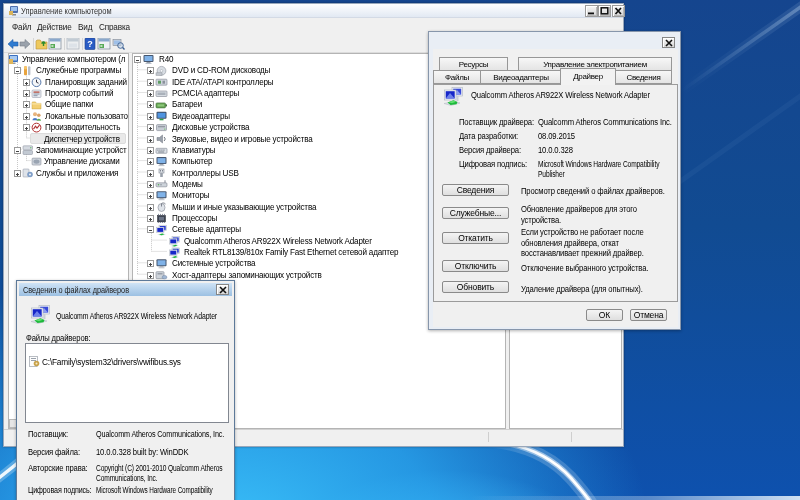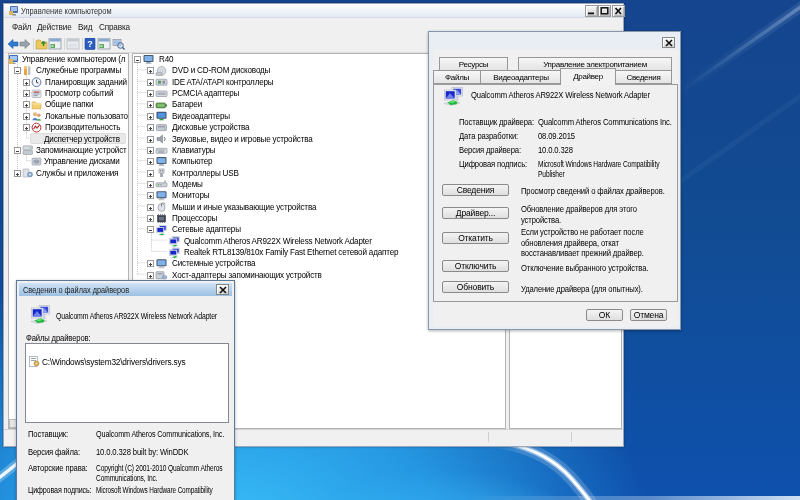--- a/index.html
+++ b/index.html
@@ -536,21 +536,21 @@
     <div class="fld" style="left:30px;top:85px">Поставщик драйвера:</div>
     <div class="fld" style="left:109px;top:85px">Qualcomm Atheros Communications Inc.</div>
     <div class="fld" style="left:30px;top:99px">Дата разработки:</div>
     <div class="fld" style="left:109px;top:99px">08.09.2015</div>
     <div class="fld" style="left:30px;top:113px">Версия драйвера:</div>
     <div class="fld" style="left:109px;top:113px">10.0.0.328</div>
     <div class="fld" style="left:30px;top:127px">Цифровая подпись:</div>
     <div class="fld" style="left:109px;top:127px;white-space:normal;width:170px;line-height:10px;transform:scaleX(0.78)">Microsoft Windows Hardware Compatibility Publisher</div>
     <div class="btn" style="left:13px;top:152px">Сведения</div>
     <div class="fld" style="left:92px;top:154px">Просмотр сведений о файлах драйверов.</div>
-    <div class="btn" style="left:13px;top:175px">Драйвер...</div>
+    <div class="btn" style="left:13px;top:175px">Служебные...</div>
     <div class="fld" style="left:92px;top:172px;white-space:normal;width:160px;line-height:10.5px">Обновление драйверов для этого устройства.</div>
     <div class="btn" style="left:13px;top:200px">Откатить</div>
     <div class="fld" style="left:92px;top:195px;white-space:normal;width:160px;line-height:10.5px">Если устройство не работает после обновления драйвера, откат восстанавливает прежний драйвер.</div>
     <div class="btn" style="left:13px;top:228px">Отключить</div>
     <div class="fld" style="left:92px;top:231px">Отключение выбранного устройства.</div>
     <div class="btn" style="left:13px;top:249px">Обновить</div>
     <div class="fld" style="left:92px;top:252px">Удаление драйвера (для опытных).</div>
     <div class="btn" style="left:157px;top:277px;width:37px">ОК</div>
     <div class="btn" style="left:201px;top:277px;width:37px">Отмена</div>
   </div>
@@ -584,21 +584,21 @@
     <div class="fld" style="left:9px;top:52px">Файлы драйверов:</div>
     <div id="ddlist">
       <div class="r2">
           <svg class="abs" style="left:2px;top:0" width="11" height="11" viewBox="0 0 11 11">
             <rect x="0.5" y="0.5" width="8" height="10" fill="#fdfdfd" stroke="#8a929c" stroke-width=".6"></rect>
             <rect x="2" y="2" width="5" height="1" fill="#9aa2ac"></rect>
             <rect x="2" y="4" width="5" height="1" fill="#9aa2ac"></rect>
             <circle cx="7.5" cy="7.5" r="2.8" fill="#c8a24a"></circle>
             <circle cx="7.5" cy="7.5" r="1" fill="#f4e8c8"></circle>
           </svg>
-          <span class="abs" style="left:15px;top:1px">C:\Windows\system32\drivers\drivers.sys</span>
+          <span class="abs" style="left:15px;top:1px">C:\Family\system32\drivers\vwifibus.sys</span>
         </div>
     </div>
     <div class="fld" style="left:11px;top:148px">Поставщик:</div>
     <div class="fld" style="left:79px;top:148px;transform:scaleX(0.85)">Qualcomm Atheros Communications, Inc.</div>
     <div class="fld" style="left:11px;top:166px">Версия файла:</div>
     <div class="fld" style="left:79px;top:166px">10.0.0.328 built by: WinDDK</div>
     <div class="fld" style="left:11px;top:182px">Авторские права:</div>
     <div class="fld" style="left:79px;top:182px;white-space:normal;width:172px;line-height:10px;transform:scaleX(0.78)">Copyright (C) 2001-2010 Qualcomm Atheros Communications, Inc.</div>
     <div class="fld" style="left:11px;top:204px;transform:scaleX(0.84)">Цифровая подпись:</div>
     <div class="fld" style="left:79px;top:204px;transform:scaleX(0.75)">Microsoft Windows Hardware Compatibility</div>

